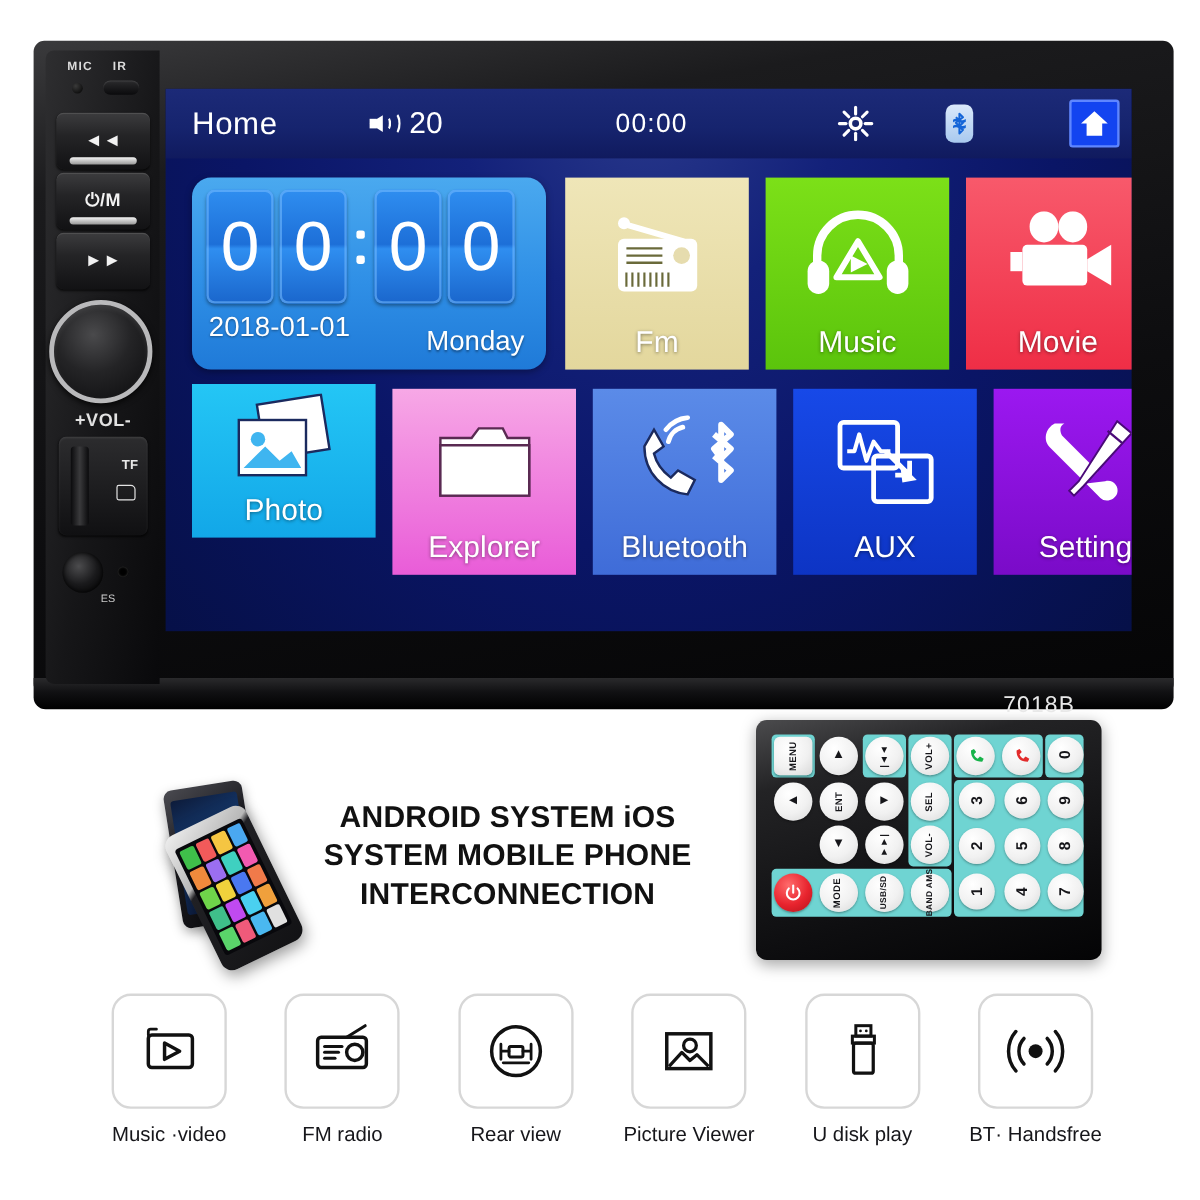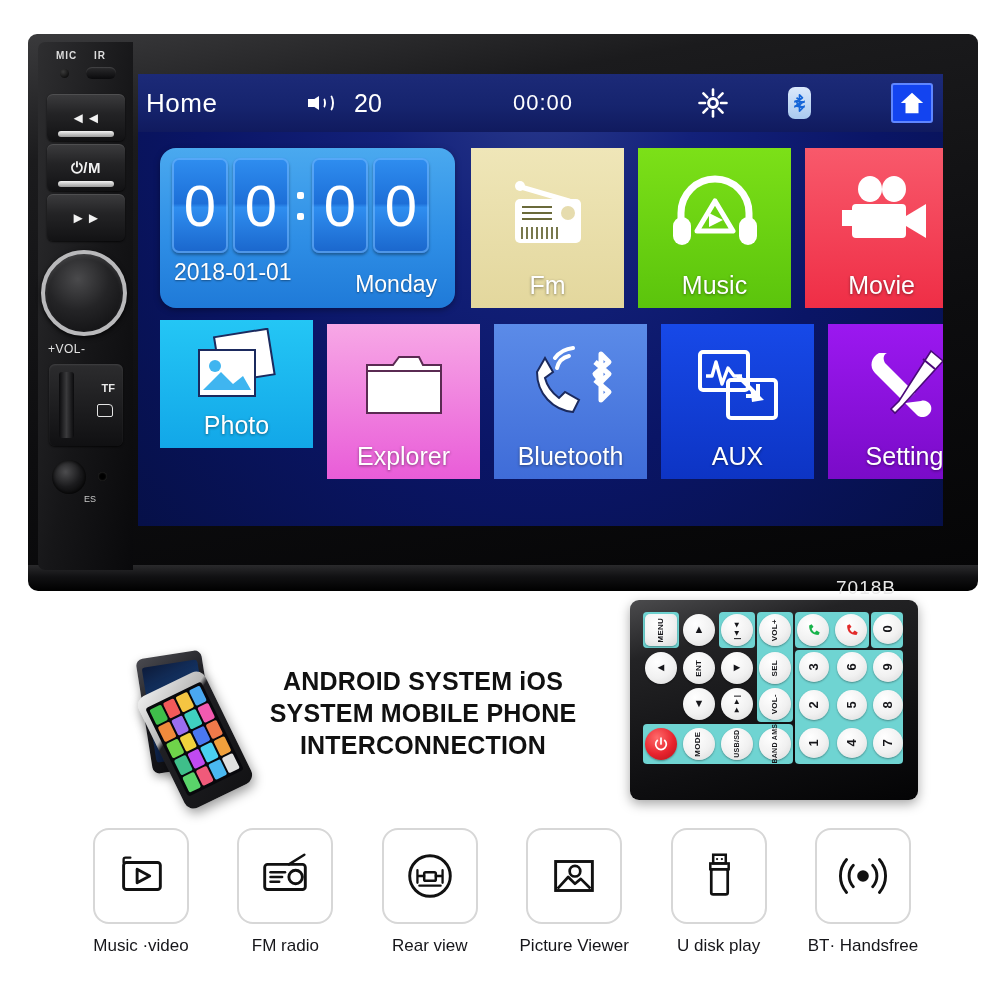--- a/index.html
+++ b/index.html
@@ -72,21 +72,21 @@
   .vol-knob {
     position:absolute; left:3px; top:208px;
     width:86px; height:86px; border-radius:50%;
     background:
       radial-gradient(circle at 42% 32%, #4a4a4c 0%, #242426 45%, #0b0b0d 100%);
     border: 4px solid #b9b9bb;
     box-shadow: 0 2px 5px rgba(0,0,0,.8), inset 0 2px 4px rgba(255,255,255,.10);
   }
   .vol-mark {
     position:absolute; left:10px; top:300px; width:76px;
-    color:#e2e2e2; font-size:12px; font-weight:normal;
+    text-align:center; color:#e2e2e2; font-size:15px; font-weight:bold;
     letter-spacing:.5px;
   }
   .tf-slot {
     position:absolute; left:11px; top:322px; width:74px; height:82px;
     border-radius:6px;
     background: linear-gradient(180deg,#2c2c2e,#101012);
     box-shadow: inset 0 1px 2px rgba(255,255,255,.10), 0 1px 2px rgba(0,0,0,.7);
   }
   .tf-rail {
     position:absolute; left:10px; top:8px; width:15px; height:66px;
@@ -124,23 +124,23 @@
   }
 
   
   #status-bar {
     position:absolute; left:0; top:0; width:100%; height:58px;
     background: linear-gradient(180deg,#1c2a78 0%,#16246e 55%,#101a5e 100%);
     display:flex; align-items:center;
     color:#fff;
   }
   #status-home-label {
-    position:absolute; left:8px; font-size:26px; letter-spacing:.5px;
-  }
-  #status-vol { position:absolute; left:170px; display:flex; align-items:center; gap:18px; }
+    position:absolute; left:22px; font-size:26px; letter-spacing:.5px;
+  }
+  #status-vol { position:absolute; left:170px; display:flex; align-items:center; gap:5px; }
   .spk-icon { width:28px; height:24px; position:relative; }
   .spk-icon .cone {
     position:absolute; left:0; top:5px; width:0; height:0;
     border-top:7px solid transparent; border-bottom:7px solid transparent;
     border-right:11px solid #fff;
   }
   .spk-icon .box {
     position:absolute; left:0; top:8px; width:6px; height:8px; background:#fff;
   }
   .spk-icon .w1, .spk-icon .w2 {

